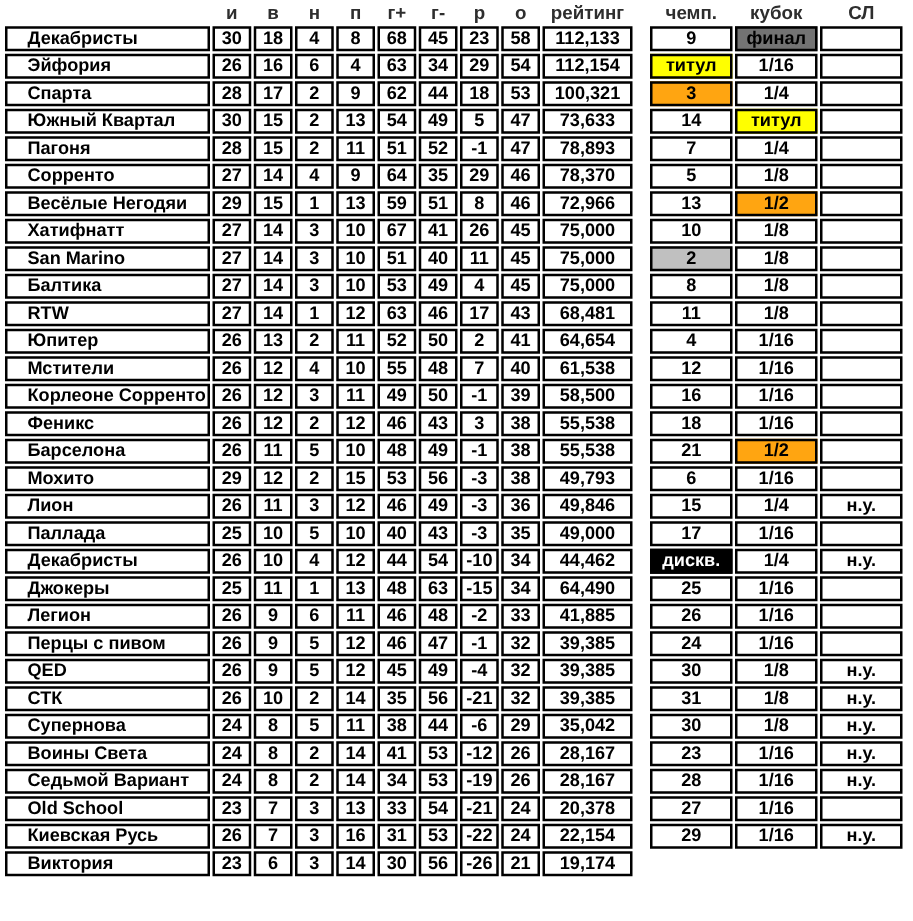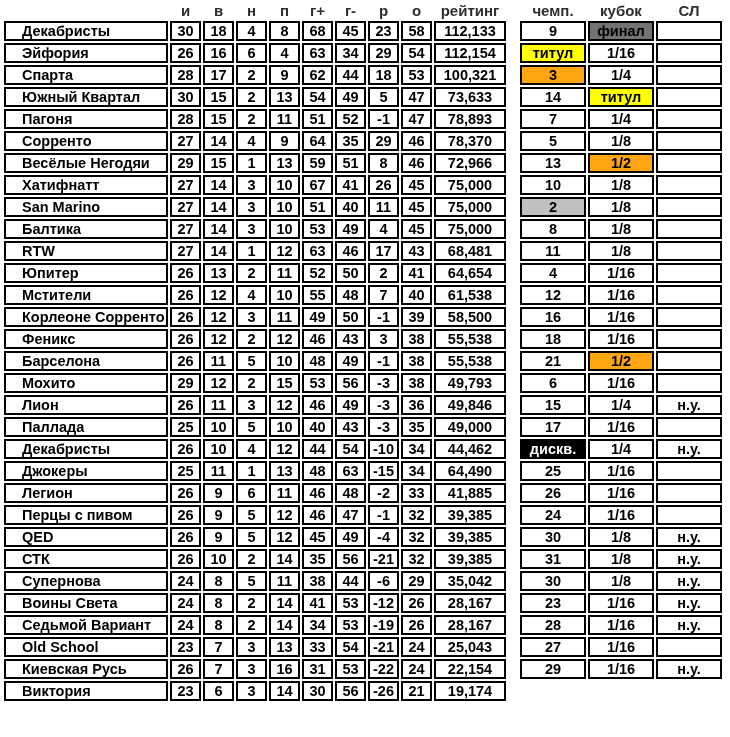--- a/index.html
+++ b/index.html
@@ -403,21 +403,21 @@
           <tr>
             <td class="name">Old School</td>
             <td>23</td>
             <td>7</td>
             <td>3</td>
             <td>13</td>
             <td>33</td>
             <td>54</td>
             <td>-21</td>
             <td>24</td>
-            <td>25,043</td>
+            <td>20,378</td>
           </tr>
           <tr>
             <td class="name">Киевская Русь</td>
             <td>26</td>
             <td>7</td>
             <td>3</td>
             <td>16</td>
             <td>31</td>
             <td>53</td>
             <td>-22</td>

